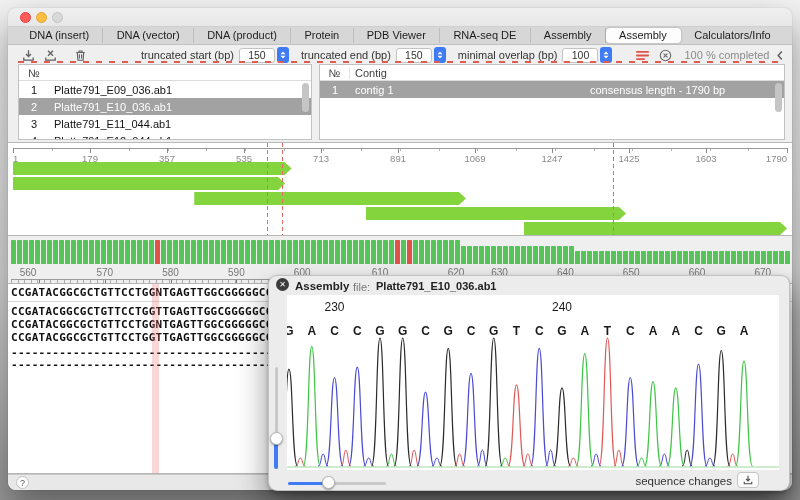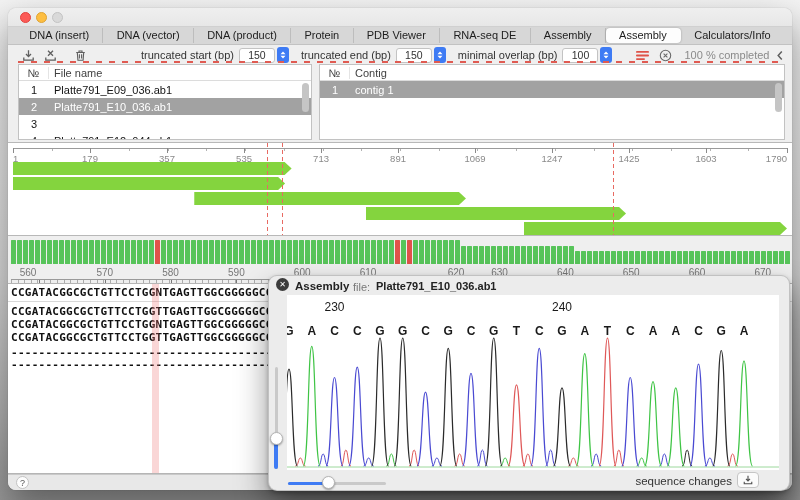--- a/index.html
+++ b/index.html
@@ -218,51 +218,52 @@
         </svg>
     </span>
 
   </div>
 
   <div class="dropline"></div>
 
   <div class="table files">
     <div class="thead">
       <span class="c-n hc">№</span>
-      <span class="c-name hc">File name</span>
     </div>
     <div id="filesRows">
         <div class="trow">
           <span class="c-n">1</span>
           <span class="c-name">Platte791_E09_036.ab1</span>
         </div>
         <div class="trow sel">
           <span class="c-n">2</span>
           <span class="c-name">Platte791_E10_036.ab1</span>
         </div>
         <div class="trow">
           <span class="c-n">3</span>
+          <span class="c-name">Platte791_E11_044.ab1</span>
         </div>
         <div class="trow">
           <span class="c-n">4</span>
           <span class="c-name">Platte791_E12_044.ab1</span>
         </div>
       </div>
     <div class="vthumb"></div>
   </div>
 
   <div class="table contigs">
     <div class="thead">
       <span class="c-n hc">№</span>
       <span class="c-contig hc">Contig</span>
     </div>
     <div id="contigRows">
         <div class="trow sel">
           <span class="c-n">1</span>
           <span class="c-contig">contig 1</span>
+          <span class="c-desc">consensus length - 1790 bp</span>
         </div>
       </div>
     <div class="vthumb"></div>
   </div>
 
   <div class="overview" id="overview">
       <div class="ovminor"></div>
       <div class="ovline"></div>
       <div class="ovtick" style="left: 5px;"></div>
       <div class="ovlabel" style="left: 5px; transform: translateX(0px);">1</div>
@@ -435,21 +436,21 @@
       <div class="dlabel" style="left: 20px;">560</div>
       <div class="dmajor" style="left: 31px;"></div>
       <div class="dlabel" style="left: 96.8px;">570</div>
       <div class="dmajor" style="left: 96.8px;"></div>
       <div class="dlabel" style="left: 162.6px;">580</div>
       <div class="dmajor" style="left: 162.6px;"></div>
       <div class="dlabel" style="left: 228.4px;">590</div>
       <div class="dmajor" style="left: 228.4px;"></div>
       <div class="dlabel" style="left: 294.2px;">600</div>
       <div class="dmajor" style="left: 294.2px;"></div>
-      <div class="dlabel" style="left: 360px;">610</div>
+      <div class="dlabel" style="left: 372px;">610</div>
       <div class="dmajor" style="left: 360px;"></div>
       <div class="dlabel" style="left: 448px;">620</div>
       <div class="dmajor" style="left: 425.8px;"></div>
       <div class="dlabel" style="left: 491.6px;">630</div>
       <div class="dmajor" style="left: 491.6px;"></div>
       <div class="dlabel" style="left: 557.4px;">640</div>
       <div class="dmajor" style="left: 557.4px;"></div>
       <div class="dlabel" style="left: 623.2px;">650</div>
       <div class="dmajor" style="left: 623.2px;"></div>
       <div class="dlabel" style="left: 689px;">660</div>

